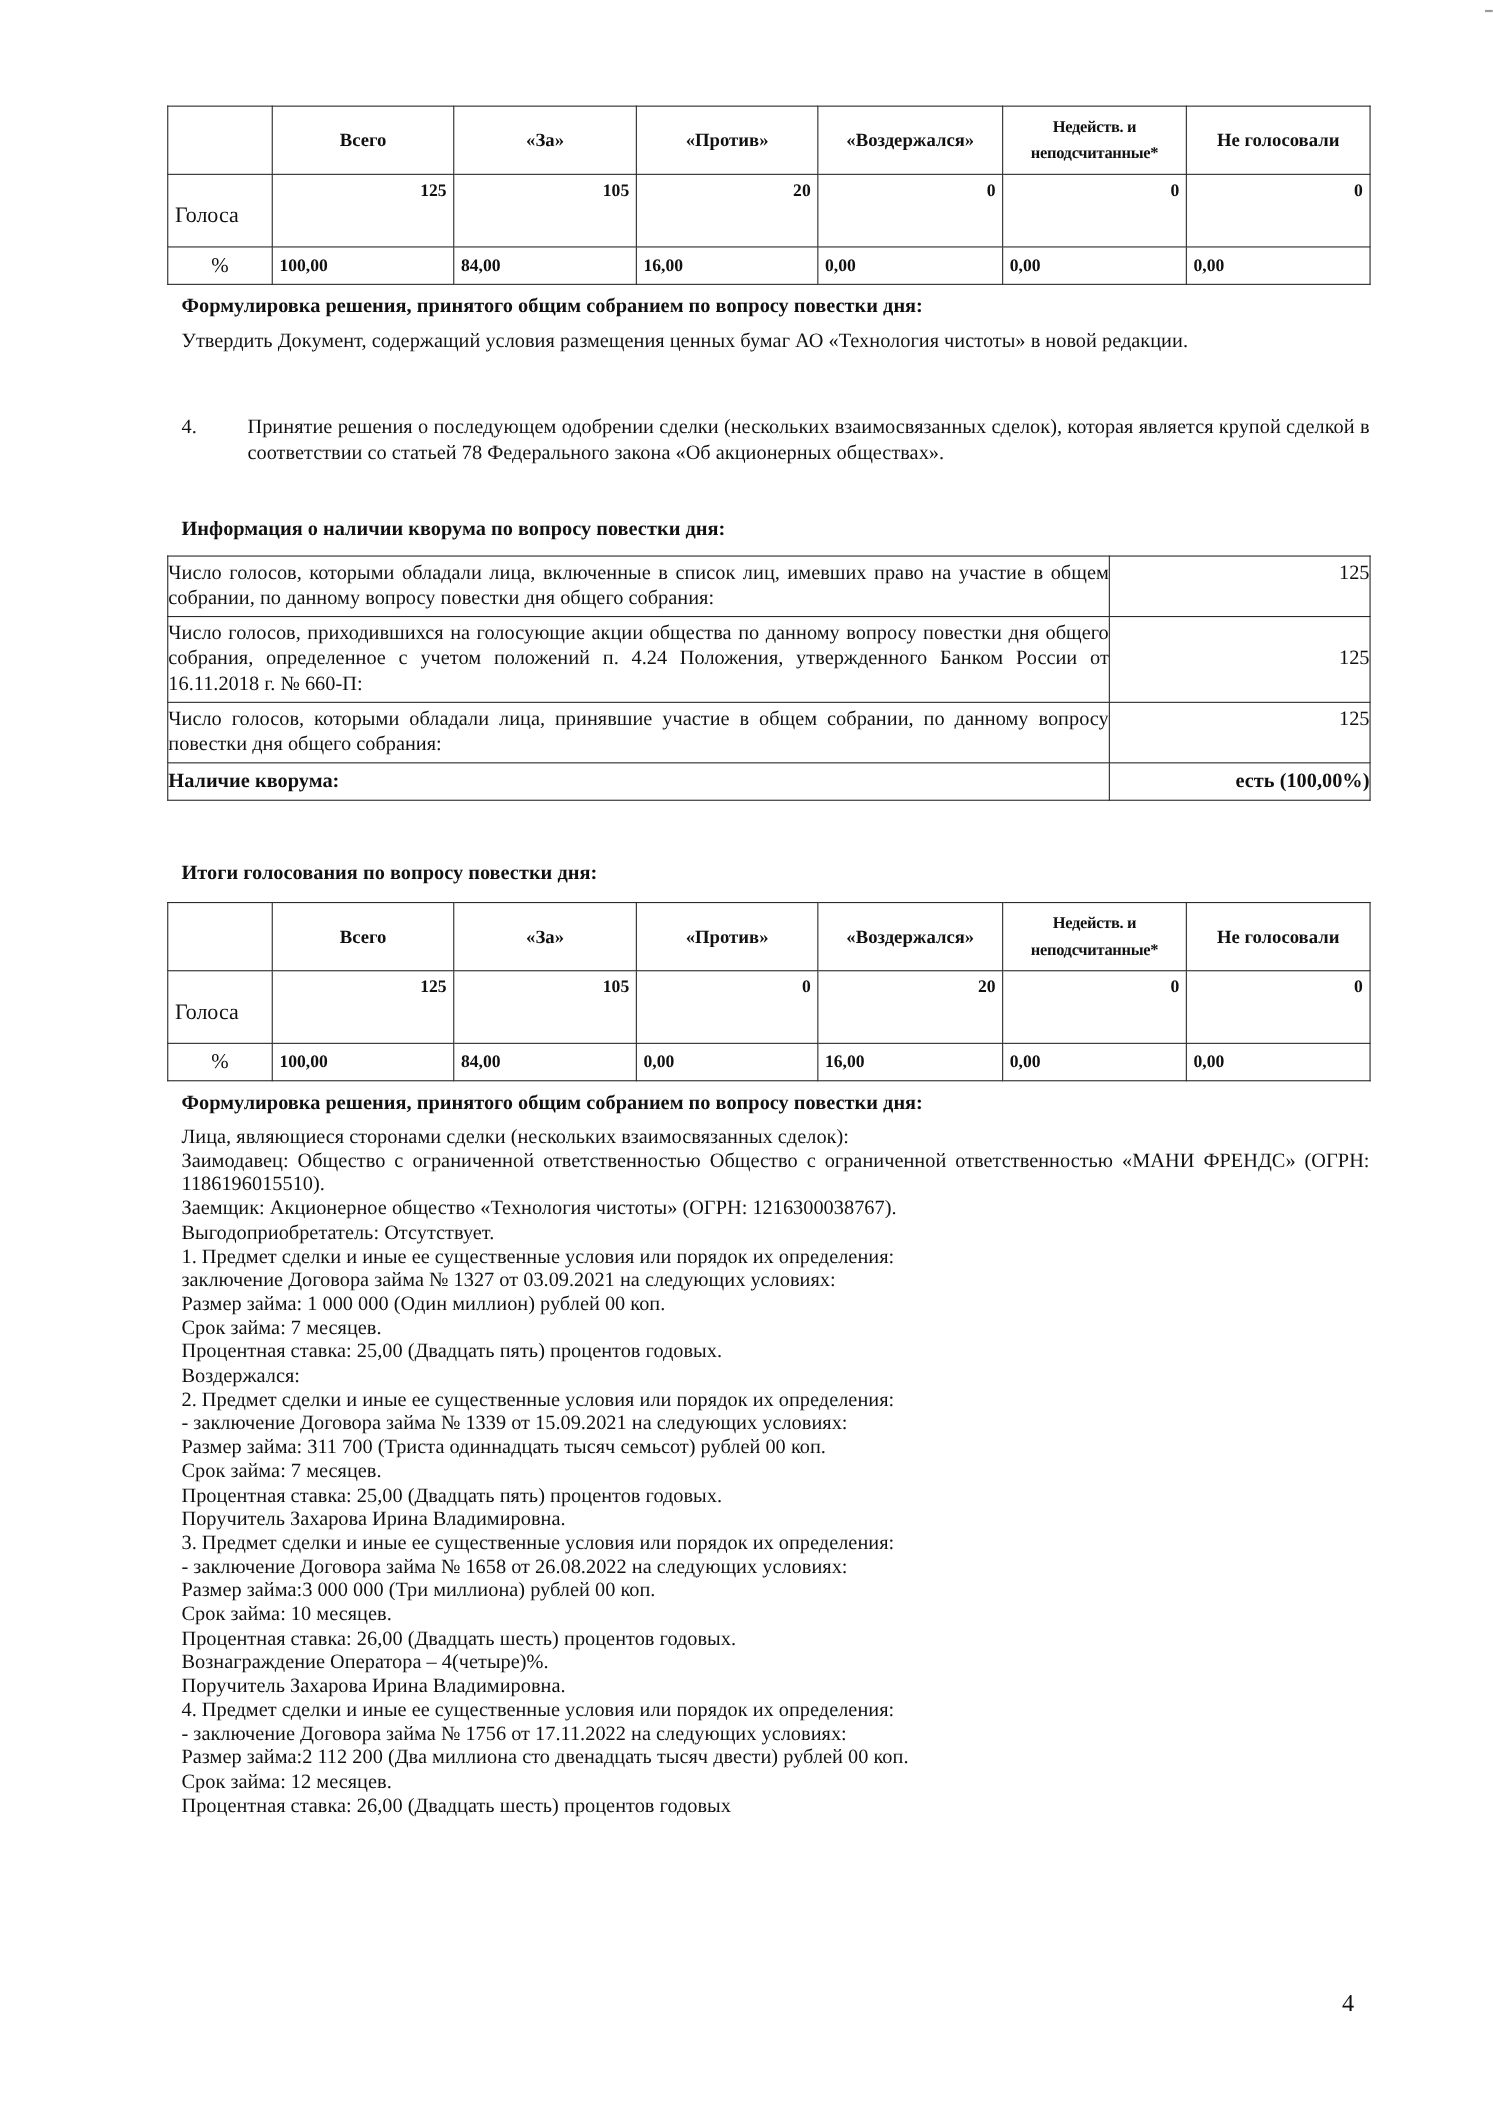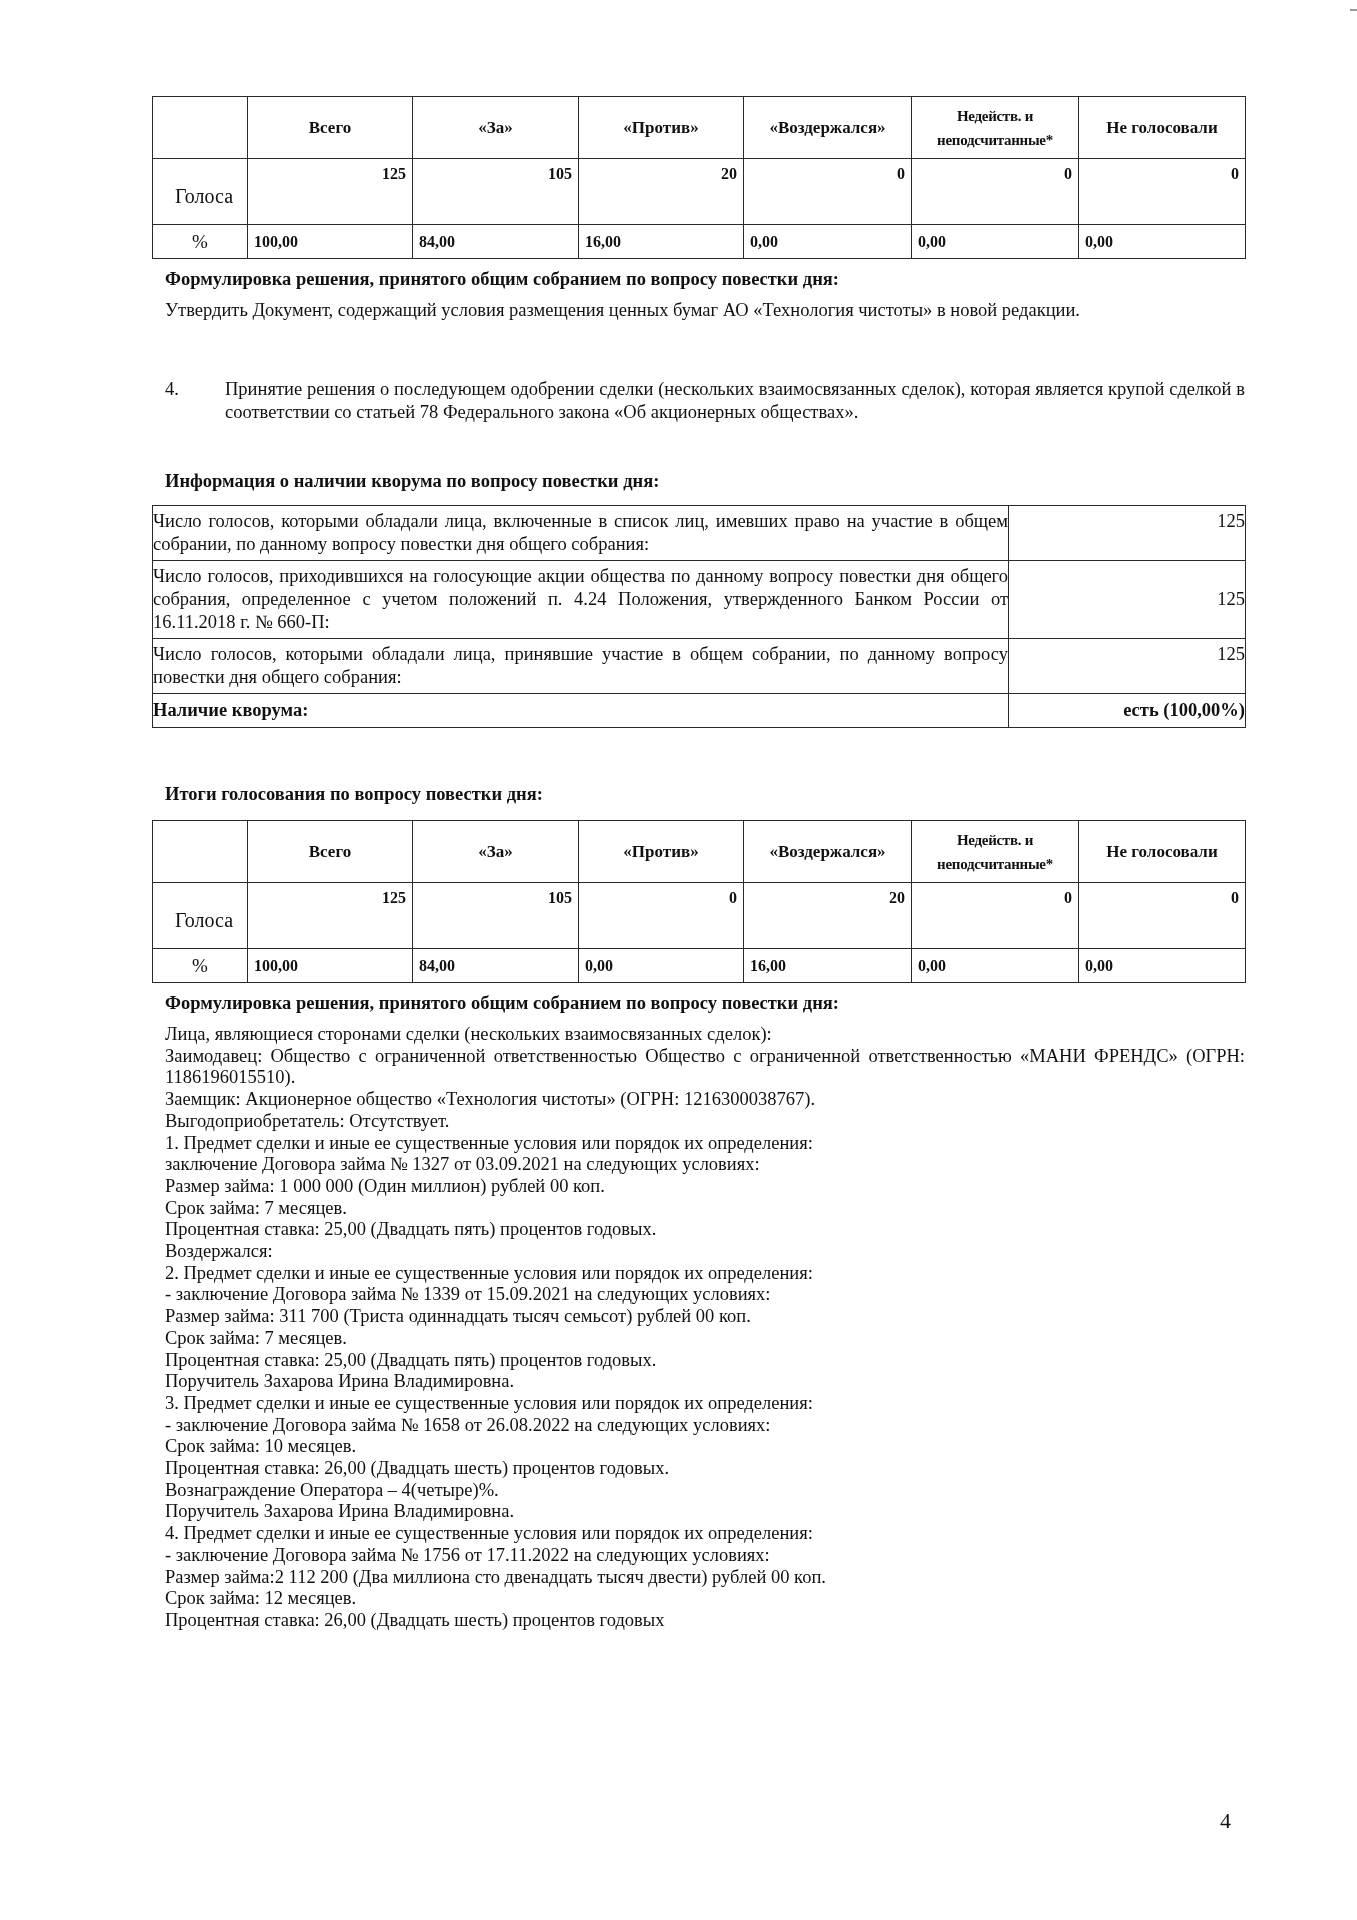--- a/index.html
+++ b/index.html
@@ -14,21 +14,21 @@
   table.votes {
     position: absolute; left: 152px; width: 1093px;
     border-collapse: collapse; table-layout: fixed;
   }
   table.votes td {
     border: 1.5px solid #2a2a2a; padding: 0 6px; vertical-align: middle;
   }
   table.votes tr.h td { height: 61px; text-align: center; font-weight: bold; font-size: 17px; }
   table.votes tr.h td.small { font-size: 15px; line-height: 24px; letter-spacing: -0.3px; }
   table.votes tr.v td { height: 55px; text-align: right; vertical-align: top; padding-top: 6px; font-weight: bold; font-size: 16px; }
-  table.votes tr.v td.lbl { font-weight: normal; font-size: 20px; text-align: left; vertical-align: middle; padding: 10px 0 0 22px; }
+  table.votes tr.v td.lbl { font-weight: normal; font-size: 20px; text-align: left; vertical-align: middle; padding: 10px 0 0 6px; }
   table.votes tr.p td { height: 33px; font-weight: bold; font-size: 16px; }
   table.votes tr.p td.lbl { font-weight: normal; font-size: 19px; text-align: center; }
 
   .txt { position: absolute; left: 165px; width: 1080px; font-size: 18.5px; line-height: 23px; }
   .bold { font-weight: bold; }
 
   .item4 { position: absolute; left: 165px; top: 378px; width: 1080px; font-size: 18.5px; line-height: 23px; }
   .item4 .num { position: absolute; left: 0; top: 0; }
   .item4 .body { margin-left: 60px; text-align: justify; }
 
@@ -185,20 +185,21 @@
   <div>Процентная ставка: 25,00 (Двадцать пять) процентов годовых.</div>
   <div>Воздержался:</div>
   <div>2. Предмет сделки и иные ее существенные условия или порядок их определения:</div>
   <div>- заключение Договора займа № 1339 от 15.09.2021  на следующих условиях:</div>
   <div>Размер займа: 311 700 (Триста одиннадцать тысяч семьсот) рублей 00 коп.</div>
   <div>Срок займа: 7 месяцев.</div>
   <div>Процентная ставка: 25,00 (Двадцать пять) процентов годовых.</div>
   <div>Поручитель Захарова Ирина Владимировна.</div>
   <div>3. Предмет сделки и иные ее существенные условия или порядок их определения:</div>
   <div>- заключение Договора займа № 1658 от 26.08.2022  на следующих условиях:</div>
+  <div>Размер займа:3 000 000 (Три миллиона) рублей 00 коп.</div>
   <div>Срок займа: 10 месяцев.</div>
   <div>Процентная ставка: 26,00 (Двадцать шесть) процентов годовых.</div>
   <div>Вознаграждение Оператора – 4(четыре)%.</div>
   <div>Поручитель Захарова Ирина Владимировна.</div>
   <div>4. Предмет сделки и иные ее существенные условия или порядок их определения:</div>
   <div>- заключение Договора займа № 1756 от 17.11.2022  на следующих условиях:</div>
   <div>Размер займа:2 112 200 (Два миллиона сто двенадцать тысяч двести) рублей 00 коп.</div>
   <div>Срок займа: 12 месяцев.</div>
   <div>Процентная ставка: 26,00 (Двадцать шесть) процентов годовых</div>
 </div>

